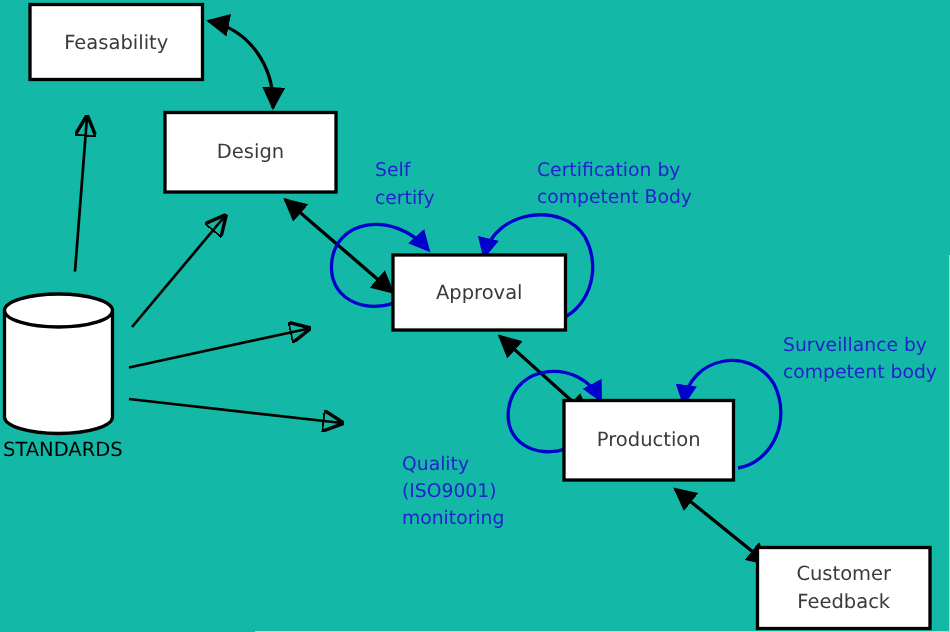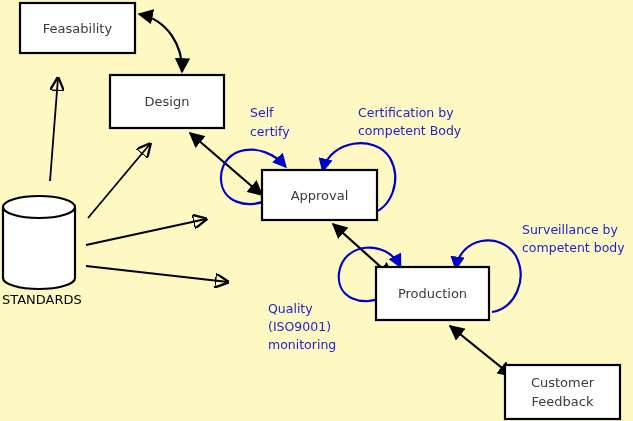--- a/index.html
+++ b/index.html
@@ -7,21 +7,21 @@
     padding: 0;
     background: #ffffff;
   }
   body {
     font-family: "DejaVu Sans", sans-serif;
   }
   #diagram-root {
     position: relative;
     width: 633px;
     height: 421px;
-    background: #fef9c3;
+    background: #14b8a6;
     overflow: hidden;
   }
   #diagram-svg {
     position: absolute;
     top: 0;
     left: 0;
     width: 633px;
     height: 421px;
   }
   .node-box {

